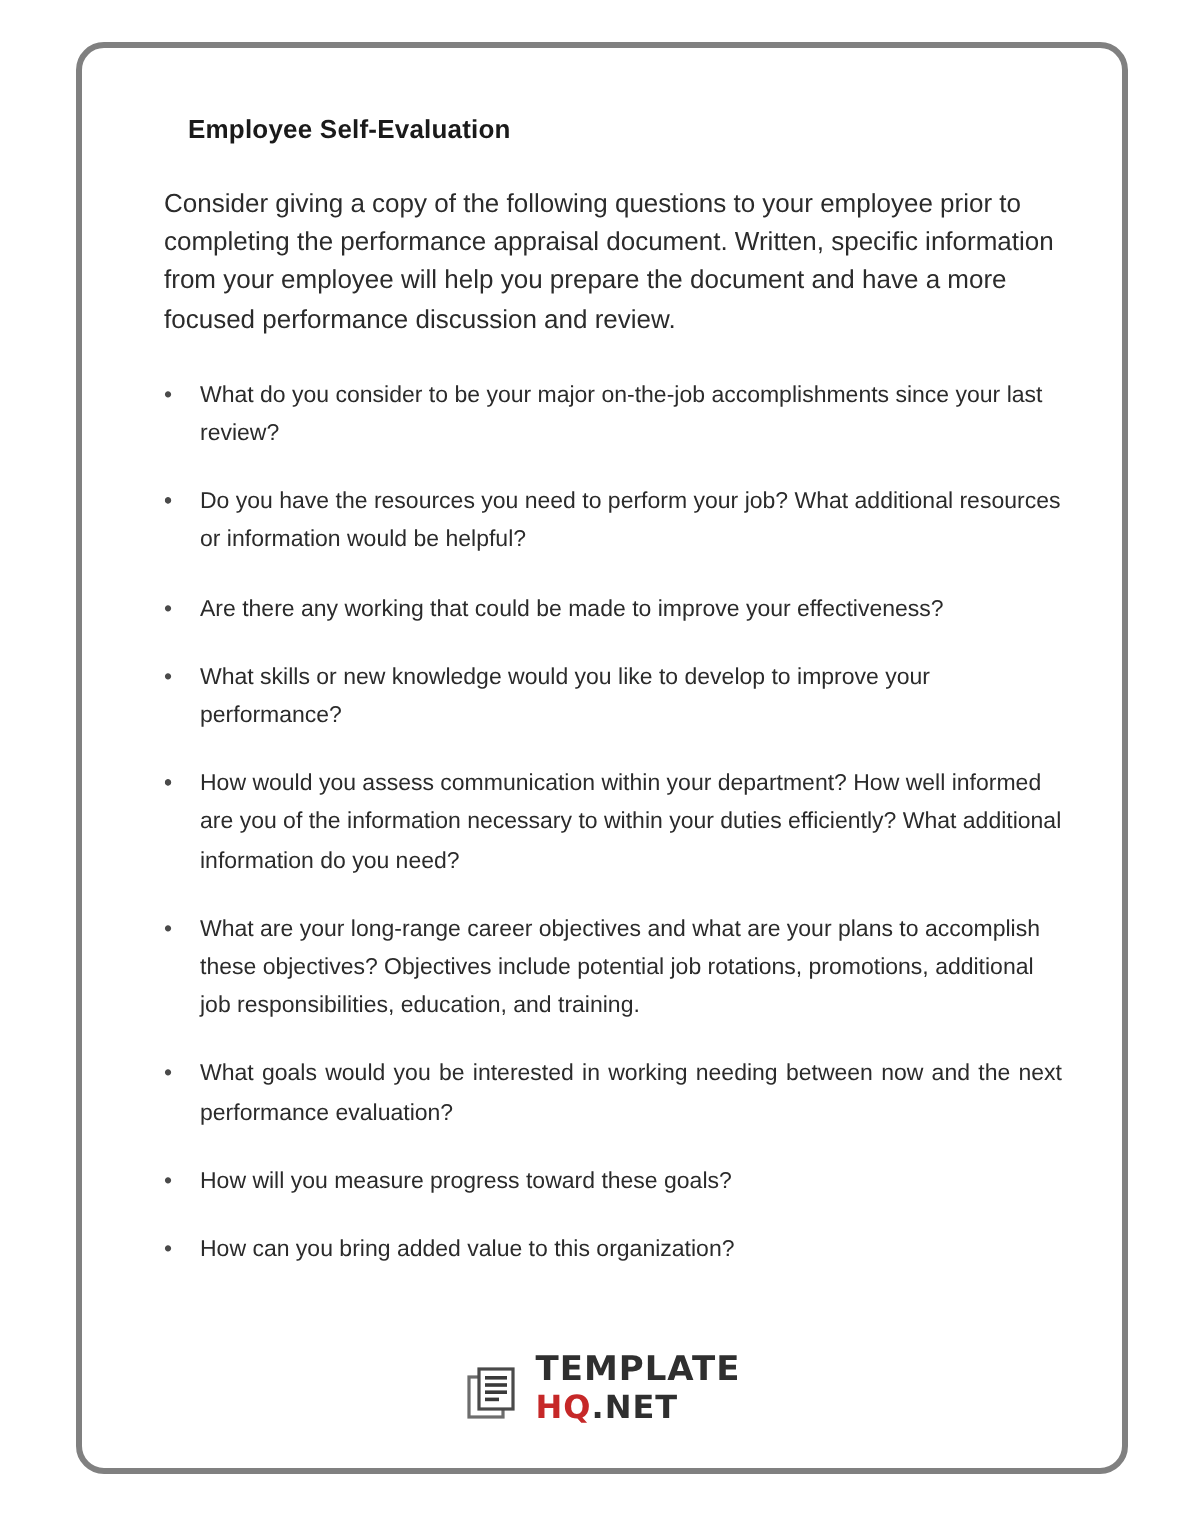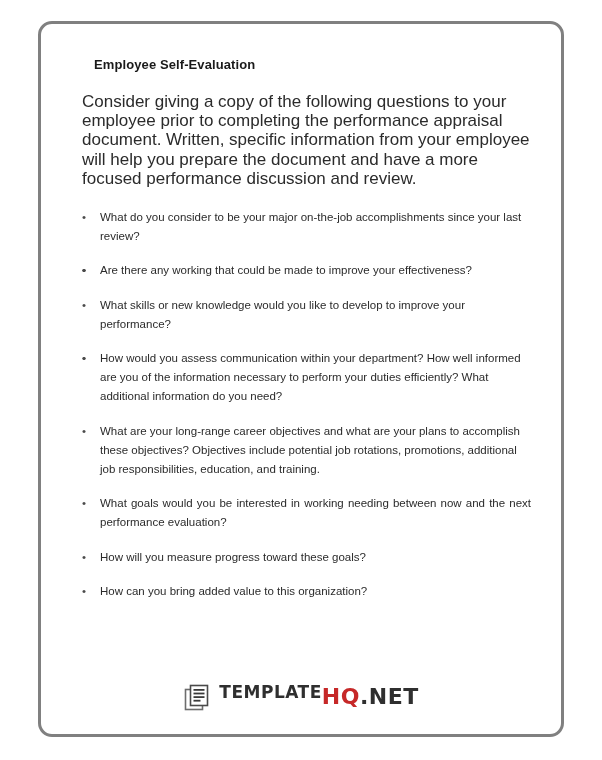--- a/index.html
+++ b/index.html
@@ -33,21 +33,21 @@
   .doc-title {
     font-size: 13px;
     font-weight: bold;
     color: #1a1a1a;
     letter-spacing: 0.1px;
     margin: 0 0 19px 0;
     line-height: 16px;
     padding-left: 12px;
   }
   .intro {
-    font-size: 17px;
+    font-size: 13px;
     color: #2b2b2b;
     line-height: 19.2px;
     margin: 0 0 20px 0;
     text-align: left;
   }
   ul.qlist {
     list-style: none;
     margin: 0;
     padding: 0;
   }
@@ -88,33 +88,33 @@
     gap: 6px;
   }
   .logo-icon {
     width: 30px;
     height: 32px;
     position: relative;
     flex: none;
   }
   .logo-text {
     display: flex;
-    flex-direction: row;
+    flex-direction: column;
     line-height: 1;
   }
   .logo-line1 {
     font-family: "DejaVu Sans", sans-serif;
     font-size: 17px;
     font-weight: bold;
     color: #2f2f2f;
     letter-spacing: 0.5px;
   }
   .logo-line2 {
     font-family: "DejaVu Sans", sans-serif;
-    font-size: 22px;
+    font-size: 16px;
     font-weight: bold;
     letter-spacing: 0.5px;
     margin-top: 2px;
   }
   .logo-hq { color: #c62828; }
   .logo-net { color: #2f2f2f; }
 </style>
 </head>
 <body>
 
@@ -128,35 +128,36 @@
     <ul class="qlist">
       <li>
         <span class="bullet-mark">•</span>
         <span>What do you consider to be your major on-the-job accomplishments since your last review?</span>
       </li>
       <li>
         <span class="bullet-mark">•</span>
       </li>
       <li>
         <span class="bullet-mark">•</span>
+        <span>Do you have the resources you need to perform your job? What additional resources or information would be helpful?</span>
       </li>
       <li>
         <span class="bullet-mark">•</span>
         <span>Are there any working that could be made to improve your effectiveness?</span>
       </li>
       <li>
         <span class="bullet-mark">•</span>
         <span>What skills or new knowledge would you like to develop to improve your performance?</span>
       </li>
       <li>
         <span class="bullet-mark">•</span>
       </li>
       <li>
         <span class="bullet-mark">•</span>
-        <span>How would you assess communication within your department? How well </span><span class="underline-word">informed</span><span> are you of the information necessary to perform your duties efficiently? What additional information do you need?</span>
+        <span>How would you assess communication within your department? How well </span><span class="underline-word">informed</span><span> are you of the information necessary to within your duties efficiently? What additional information do you need?</span>
       </li>
       <li>
         <span class="bullet-mark">•</span>
         <span>What are your long-range career objectives and what are your plans to accomplish these objectives? Objectives include potential job rotations, promotions, additional job responsibilities, education, and training.</span>
       </li>
       <li class="justified">
         <span class="bullet-mark">•</span>
         <span>What goals would you be interested in working needing between now and the next performance evaluation?</span>
       </li>
       <li>

